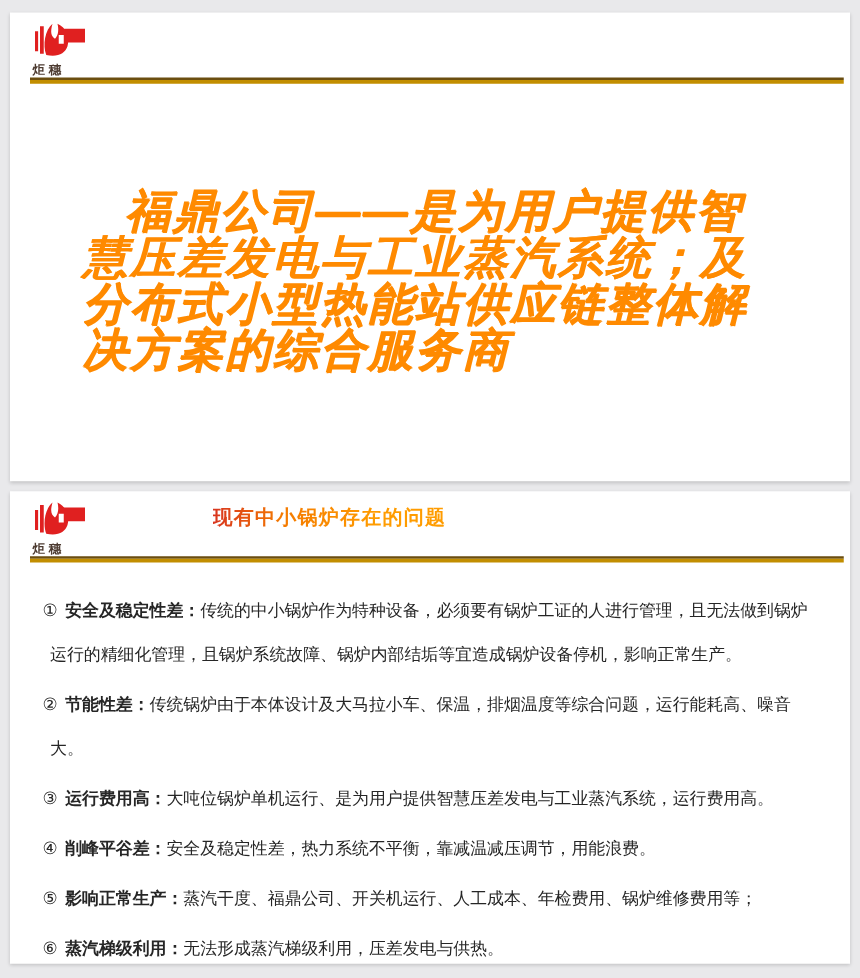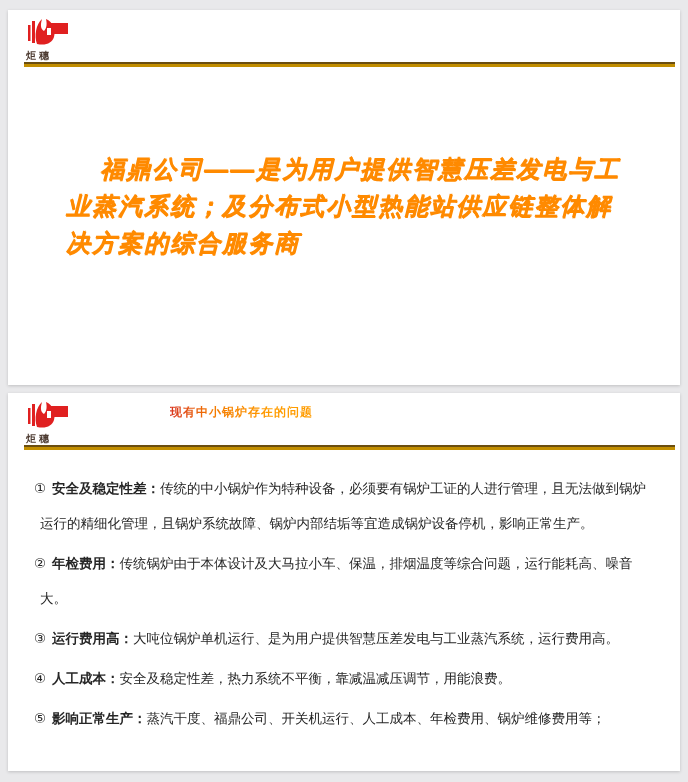--- a/index.html
+++ b/index.html
@@ -39,35 +39,35 @@
     margin-top: 1px;
   }
   .gold-rule {
     position: absolute; left: 16px; right: 5px; top: 52px;
     border-top: 2px solid #6b4e10;
     border-bottom: 3px solid #c28e00;
     height: 4px;
   }
   .slide2-title {
     position: absolute; left: 162px; top: 11px;
-    font-size: 12px; font-weight: bold;
+    font-size: 16px; font-weight: bold;
     letter-spacing: 1px;
     background: linear-gradient(90deg, #d8341f 0%, #f47a00 30%, #ff9c00 70%);
     -webkit-background-clip: text;
     background-clip: text;
     color: transparent;
   }
   @supports not ((-webkit-background-clip: text) or (background-clip: text)) {
     .slide2-title { color: #f08300; background: none; }
   }
 
   
   .headline {
     margin: 82px 56px 4px 58px;
-    font-size: 24px;
+    font-size: 36px;
     line-height: 37px;
     font-weight: bold;
     font-style: italic;
     color: #ff8a00;
     text-indent: 34px;
     letter-spacing: 2px;
     text-shadow: 0.6px 0.6px 0 #ff8a00;
   }
 
   
@@ -125,32 +125,35 @@
       <div class="slide2-title">现有中小锅炉存在的问题</div>
       <div class="gold-rule"></div>
     </div>
 
     <div class="problem-list">
       <p class="problem-item">
         <span class="problem-num">①</span><span class="problem-label">安全及稳定性差：</span><span class="problem-text">传统的中小锅炉作为特种设备，必须要有锅炉工证的人进行管理，且无法做到锅炉运行的精细化管理，且锅炉系统故障、锅炉内部结垢等宜造成锅炉设备停机，影响正常生产。</span>
       </p>
 
       <p class="problem-item">
-        <span class="problem-num">②</span><span class="problem-label">年检费用：</span><span class="problem-text">传统锅炉由于本体设计及大马拉小车、保温，排烟温度等综合问题，运行能耗高、噪音大。</span>
+        <span class="problem-num">②</span><span class="problem-label">节能性差：</span><span class="problem-text">传统锅炉由于本体设计及大马拉小车、保温，排烟温度等综合问题，运行能耗高、噪音大。</span>
       </p>
 
       <p class="problem-item">
         <span class="problem-num">③</span><span class="problem-label">运行费用高：</span><span class="problem-text">大吨位锅炉单机运行、是为用户提供智慧压差发电与工业蒸汽系统，运行费用高。</span>
       </p>
 
       <p class="problem-item">
-        <span class="problem-num">④</span><span class="problem-label">人工成本：</span><span class="problem-text">安全及稳定性差，热力系统不平衡，靠减温减压调节，用能浪费。</span>
+        <span class="problem-num">④</span><span class="problem-label">削峰平谷差：</span><span class="problem-text">安全及稳定性差，热力系统不平衡，靠减温减压调节，用能浪费。</span>
       </p>
 
       <p class="problem-item">
         <span class="problem-num">⑤</span><span class="problem-label">影响正常生产：</span><span class="problem-text">蒸汽干度、福鼎公司、开关机运行、人工成本、年检费用、锅炉维修费用等；</span>
       </p>
 
+      <p class="problem-item">
+        <span class="problem-num">⑥</span><span class="problem-label">蒸汽梯级利用：</span><span class="problem-text">无法形成蒸汽梯级利用，压差发电与供热。</span>
+      </p>
     </div>
 
   </div>
 
 </div>
 
 </body></html>

